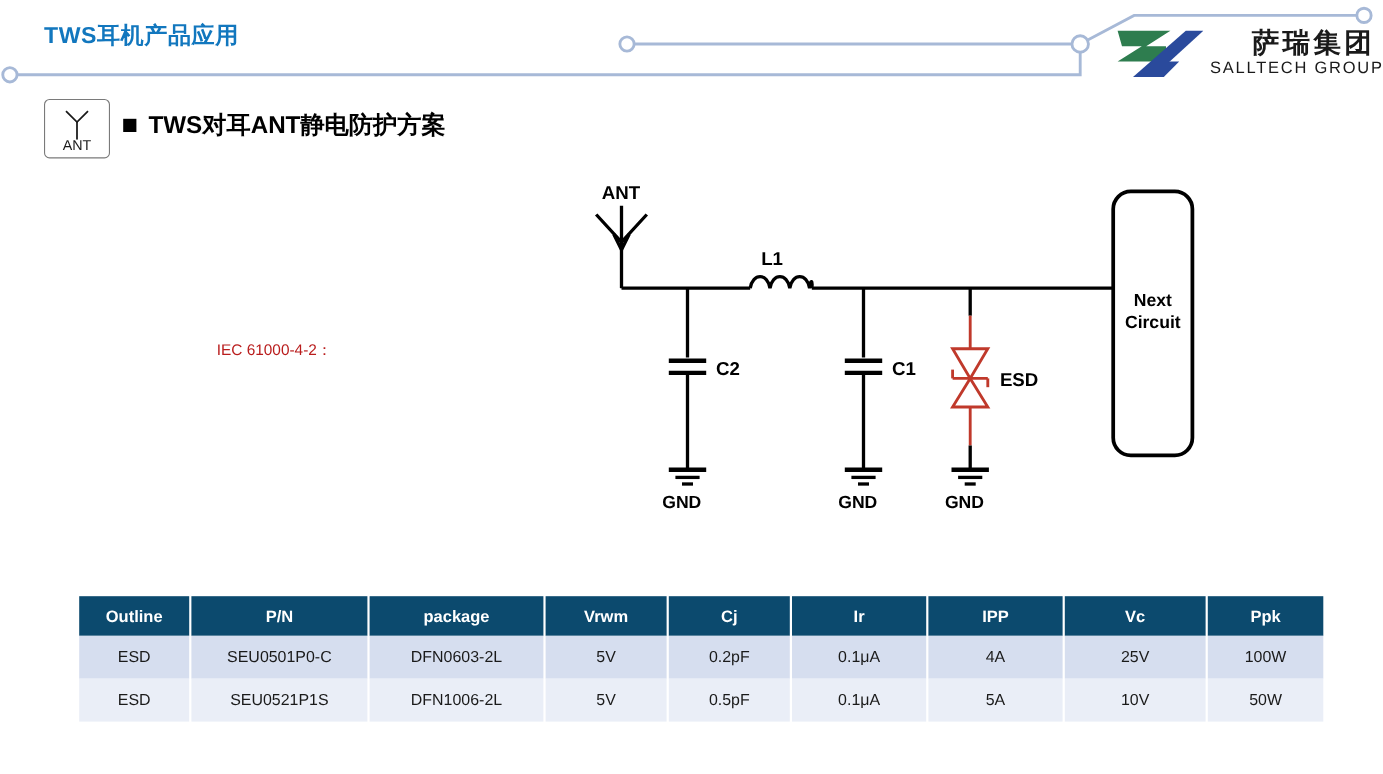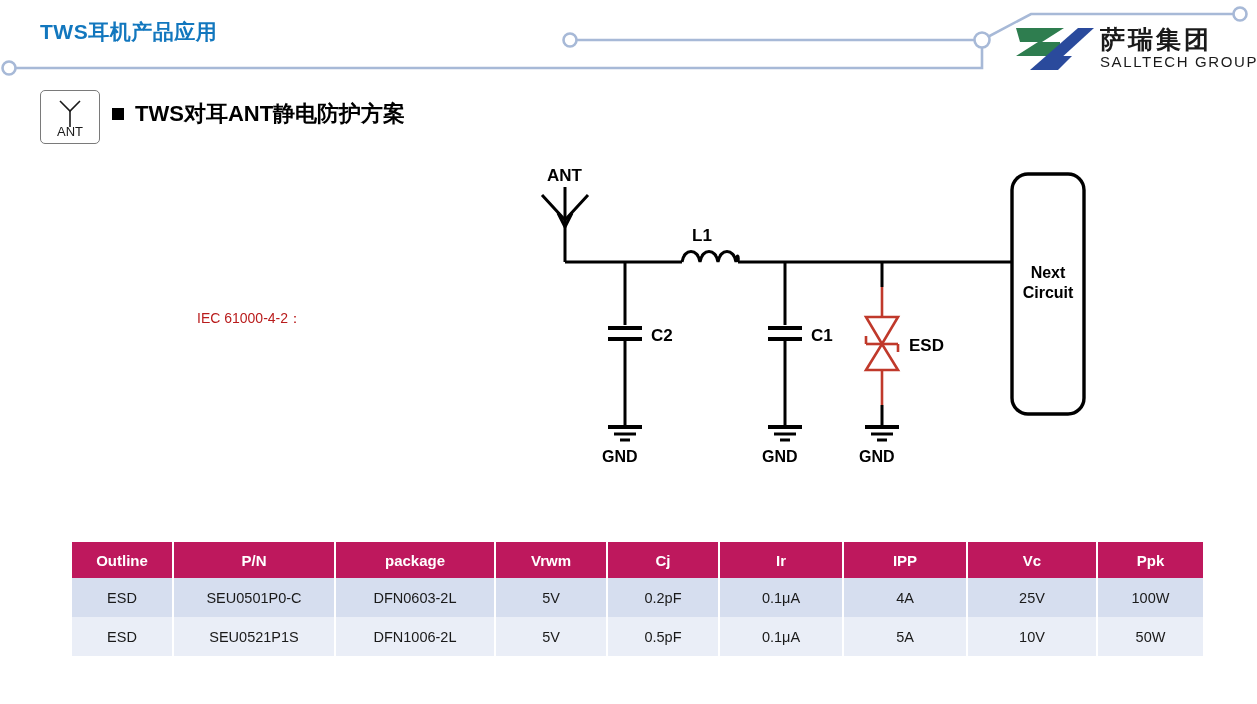--- a/index.html
+++ b/index.html
@@ -37,20 +37,21 @@
     pointer-events: none;
   }
 
   
   #logo-block {
     position: absolute;
     left: 1012px;
     top: 24px;
     width: 238px;
     height: 52px;
+    text-align: right;
   }
   #logo-mark {
     position: absolute;
     left: 0;
     top: 2px;
     width: 82px;
     height: 46px;
   }
   #logo-text-wrap {
     position: absolute;
@@ -148,21 +149,21 @@
     position: absolute;
     left: 70px;
     top: 542px;
     width: 1117px;
     border-collapse: separate;
     border-spacing: 2px 0;
     table-layout: fixed;
     font-size: 14.5px;
   }
   #spec-table th {
-    background: #be185d;
+    background: #0c4a6e;
     color: #ffffff;
     font-weight: bold;
     font-size: 15px;
     height: 36px;
     text-align: center;
     border: none;
     padding: 0;
   }
   #spec-table td {
     height: 39px;

